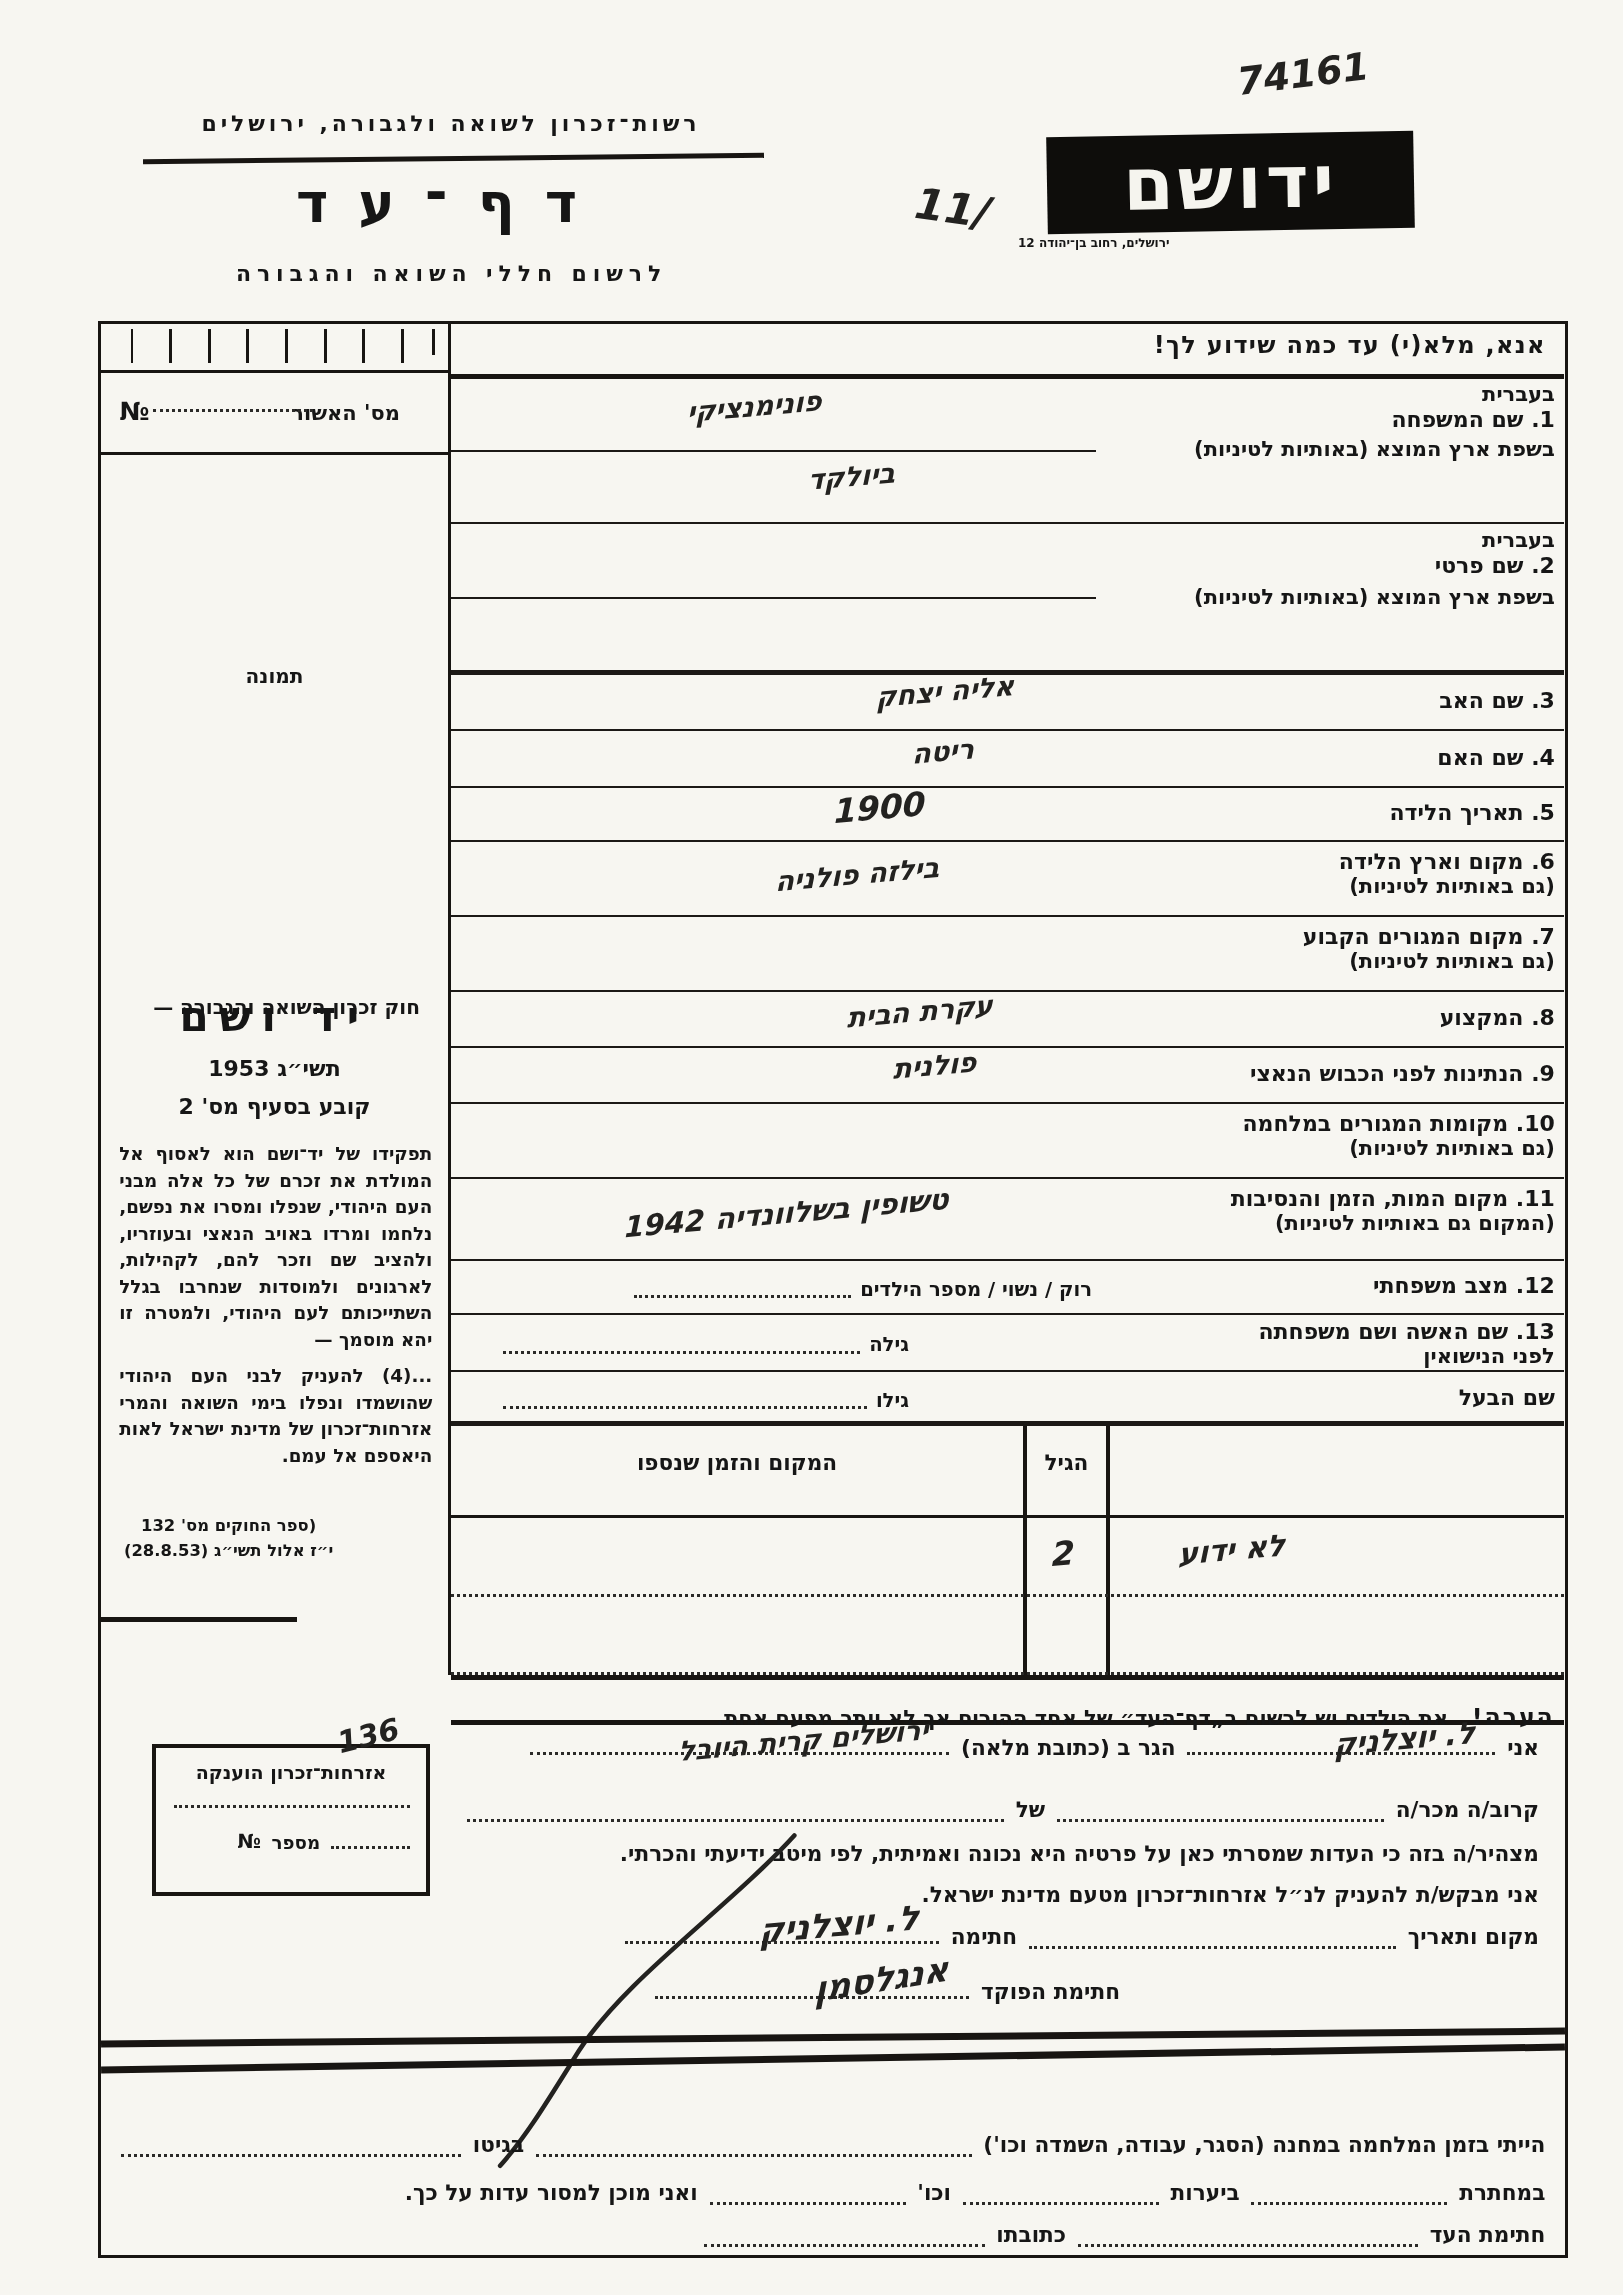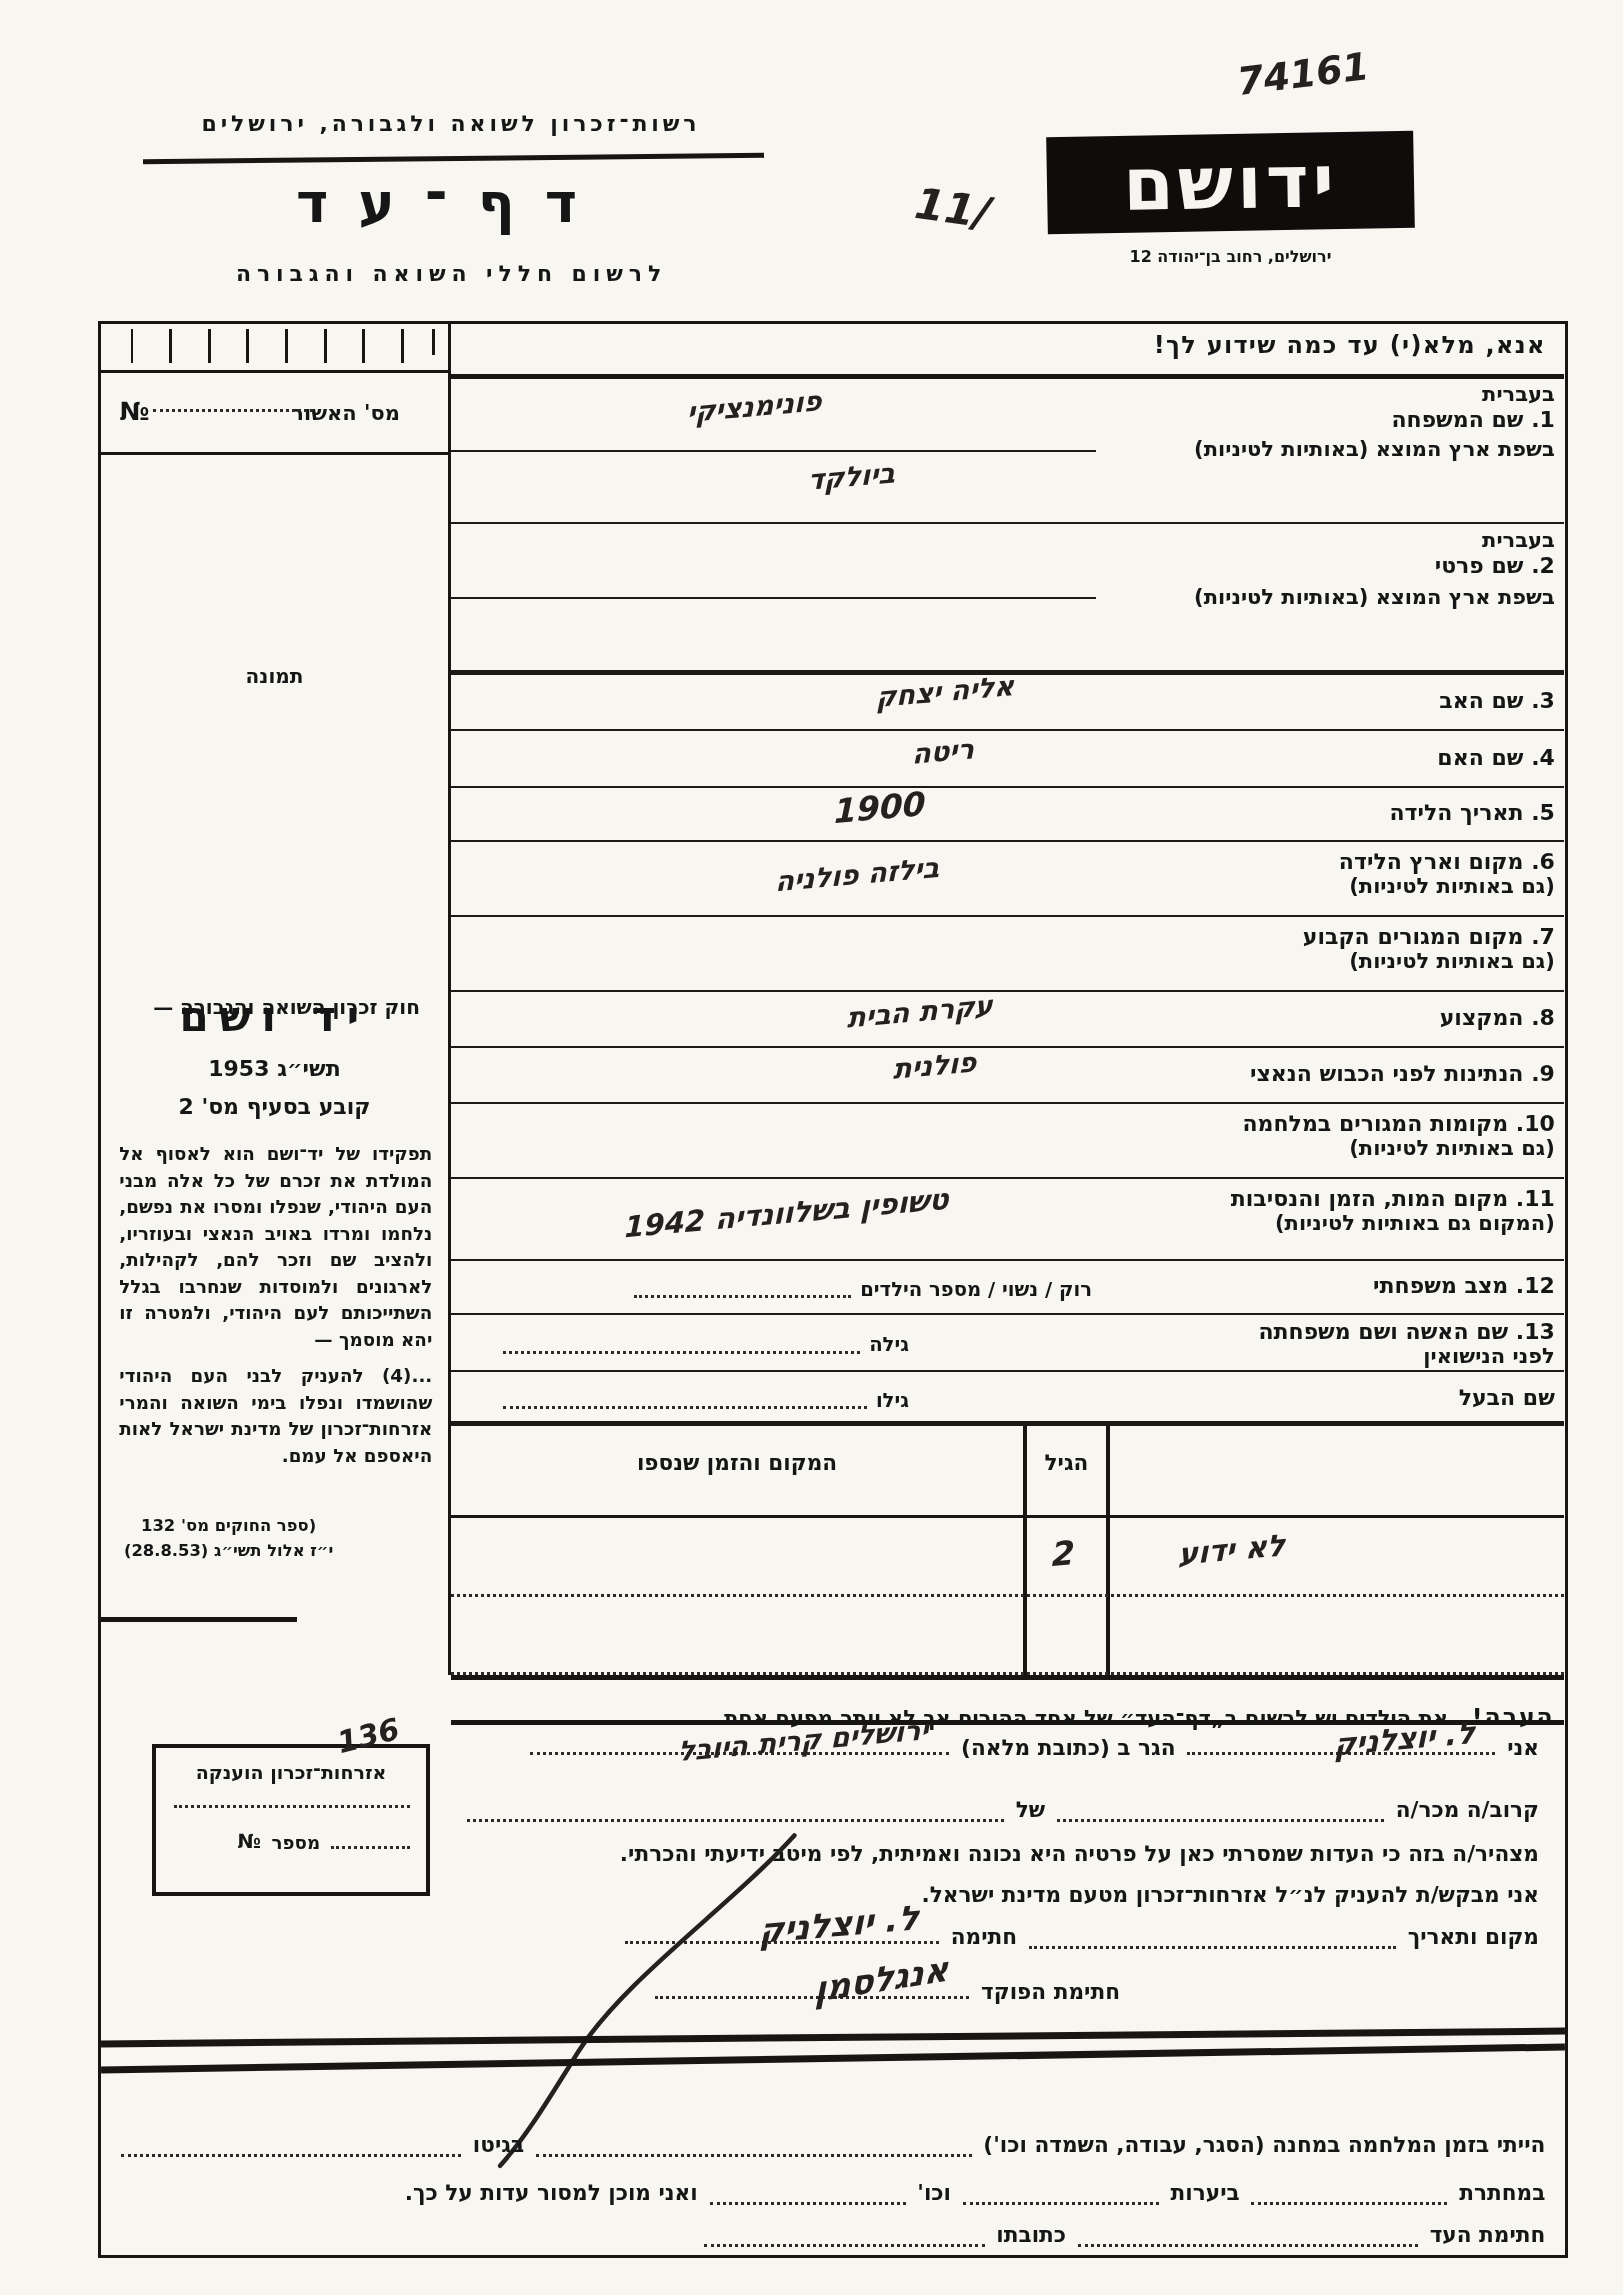--- a/index.html
+++ b/index.html
@@ -54,21 +54,21 @@
 <div class="page">
 
   <div class="abs hw" style="left:1237px;top:52px;font-size:38px;transform:rotate(-7deg);">74161</div>
 
   <div class="abs auth-line b" style="left:137px;top:111px;width:628px;">רשות־זכרון לשואה ולגבורה, ירושלים</div>
   <div class="rule" style="left:143px;top:156px;width:621px;height:4.6px;transform:rotate(-0.6deg);"></div>
   <div class="abs form-title" style="left:183px;top:171px;width:537px;">דף־עד</div>
   <div class="abs form-sub" style="left:144px;top:261px;width:615px;">לרשום חללי השואה והגבורה</div>
 
   <div class="abs logo-box" style="left:1047px;top:134px;width:367px;height:97px;">ידושם</div>
-  <div class="abs b" style="left:1018px;top:247px;width:425px;text-align:center;font-size:16px;">ירושלים, רחוב בן־יהודה 12</div>
+  <div class="abs b" style="left:1018px;top:236px;width:425px;text-align:left;font-size:12px;">ירושלים, רחוב בן־יהודה 12</div>
 
   <div class="abs hw" style="left:915px;top:183px;font-size:43px;transform:rotate(8deg);">/11</div>
 
   <div class="form">
 
     <div class="rule" style="left:347px;top:0;width:3.3px;height:1351px;"></div>
 
     <div class="abs" style="left:0;top:0;width:347px;height:46px;border-bottom:3.3px solid #181512;">
       <div class="tick" style="left:29.5px;"></div>
         <div class="tick" style="left:68px;"></div>

